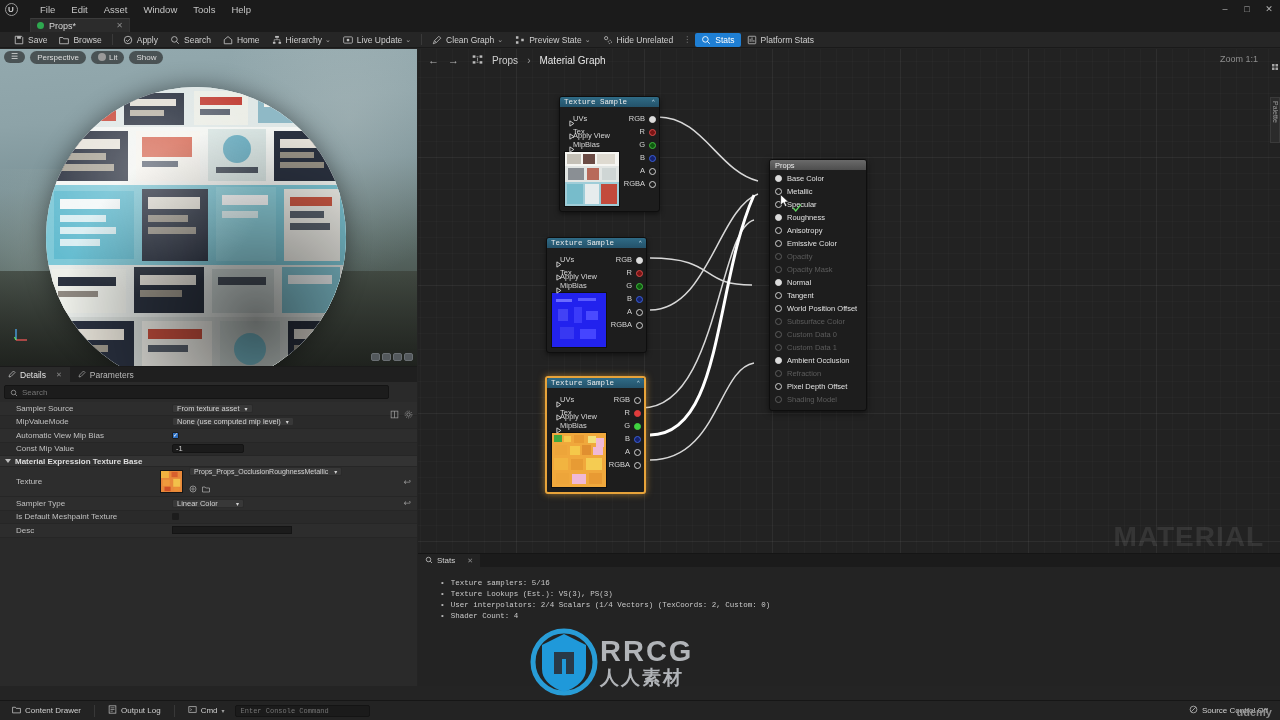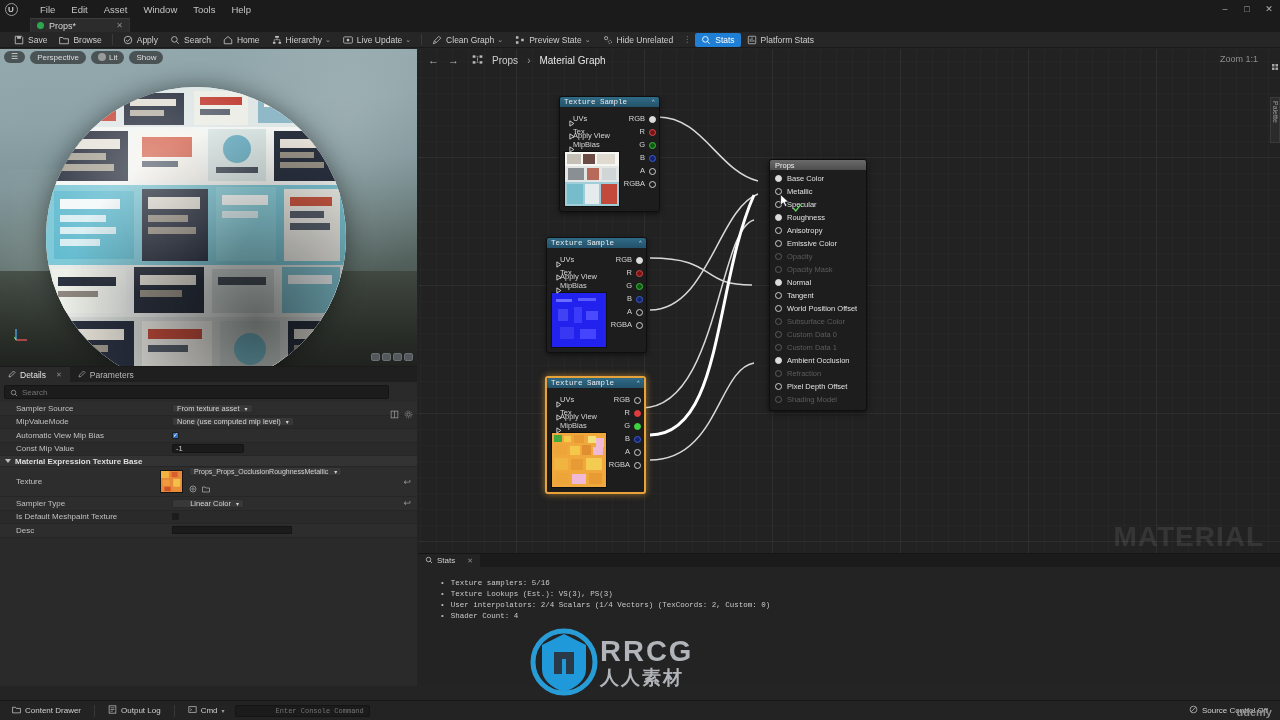--- a/index.html
+++ b/index.html
@@ -179,21 +179,21 @@
 
   
   .statusbar { position:absolute; left:0; bottom:0; width:1280px; height:20px; background:#232323;
     border-top:1px solid #161616; display:flex; align-items:center; padding:0 6px; gap:4px; }
   .sbtn { display:flex; align-items:center; gap:4px; height:14px; padding:0 6px; font-size:8px;
     color:#cfcfcf; }
   .sbsep { width:1px; height:12px; background:#383838; margin:0 3px; }
   .cmdfld { background:#1b1b1b; border:1px solid #141414; border-radius:2px; height:12px; width:135px;
     display:flex; align-items:center; padding:0 5px; }
   .cmdfld input { background:transparent; border:0; outline:0; width:100%; color:#8b8b8b;
-    font-family:"Liberation Mono", monospace; font-size:7px;margin-left:35px; }
+    font-family:"Liberation Mono", monospace; font-size:7px; }
   .sb-right { margin-left:auto; display:flex; align-items:center; gap:4px; }
 
   
   .rrcg { position:absolute; left:528px; bottom:22px; width:225px; height:72px; display:flex;
     align-items:center; opacity:.95; }
   .rrcg .txt { display:flex; flex-direction:column; line-height:1; }
   .rrcg .t1 { font-size:29px; font-weight:bold; color:#b9bcc0; letter-spacing:2px; }
   .rrcg .t2 { font-size:19px; font-weight:bold; color:#b9bcc0; letter-spacing:2px; margin-top:2px; }
   .udemy { position:absolute; right:8px; bottom:2px; font-size:11px; font-weight:bold; color:#8d8d8d; }
 </style>
@@ -576,21 +576,21 @@
                 <path d="M1 4h5l1.5 2H15v8H1z" fill="none" stroke="#b3b3b3" stroke-width="1.4"></path>
               </svg>
           </span>
         </div>
       </div>
       <span class="revert">↩</span>
     </div>
     <div class="prow">
       <div class="pname">Sampler Type</div>
       <div class="pval">
-        <div class="combo" style="width:72px;justify-content:flex-end;">
+        <div class="combo" style="width:72px;justify-content:space-between;">
           <span>Linear Color</span>
           <span style="font-size:6px;">▾</span>
         </div>
       </div>
       <span class="revert">↩</span>
     </div>
     <div class="prow">
       <div class="pname">Is Default Meshpaint Texture</div>
       <div class="pval">
         <div class="cbx off"></div>

